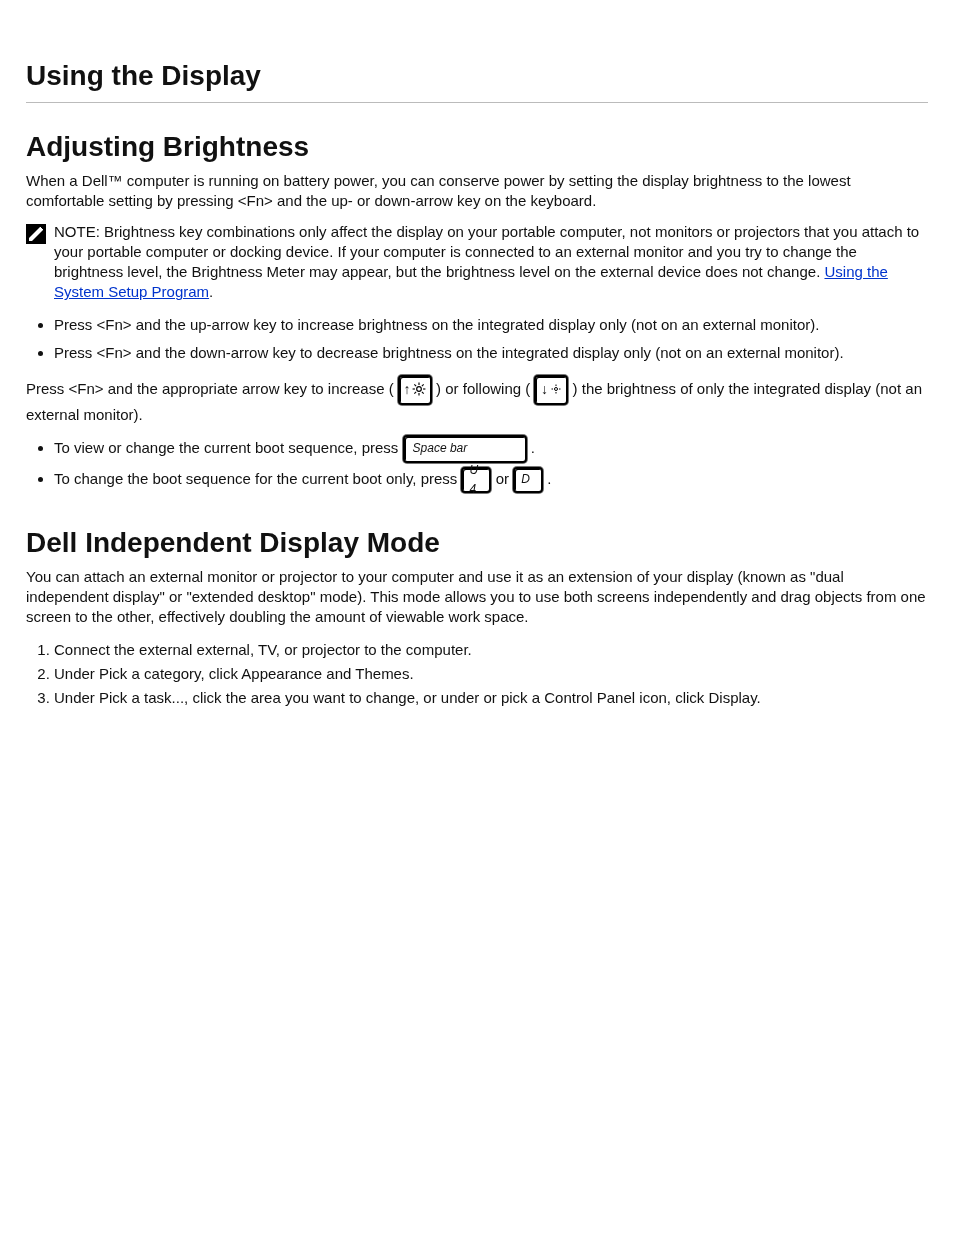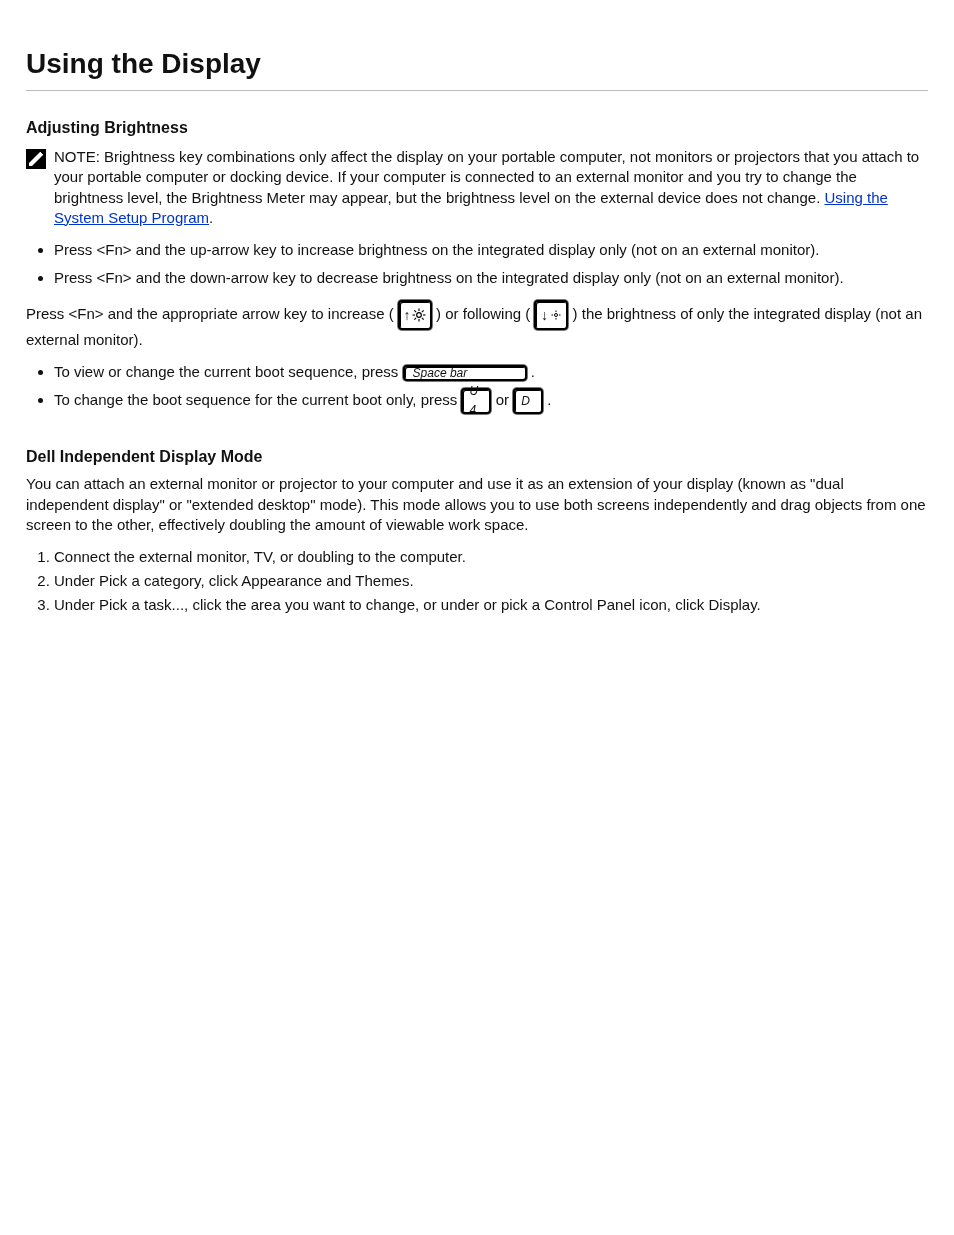--- a/index.html
+++ b/index.html
@@ -4,34 +4,34 @@
 <style>
   * { box-sizing: border-box; }
   html, body { margin: 0; padding: 0; }
   body {
     width: 954px;
     font-family: Arial, Helvetica, sans-serif;
     color: #111;
     background: #fff;
   }
   .page {
-    padding: 28px 26px 60px 26px;
+    padding: 40px 26px 60px 26px;
   }
   h1 {
     font-size: 28px;
     font-weight: bold;
     margin: 20px 0 10px 0;
   }
   hr.thin {
     border: none;
     border-top: 1px solid #bbb;
     margin: 0;
   }
   .section-title {
-    font-size: 16px;
+    font-size: 28px;
     font-weight: bold;
     margin: 28px 0 8px 0;
   }
   p {
     font-size: 15px;
     line-height: 1.35;
     margin: 6px 0;
   }
   .note-row {
     display: flex;
@@ -77,21 +77,21 @@
     background: #fff;
     box-shadow: 1px 1px 0 #000 inset, 0 0 0 1px #777;
     vertical-align: middle;
   }
   .key.small {
     width: 34px;
     height: 30px;
   }
   .key.space {
     width: 124px;
-    height: 16px;
+    height: 28px;
     font-style: italic;
     font-family: "Arial Narrow", Arial, sans-serif;
     font-size: 12px;
     padding-left: 8px;
     justify-content: flex-start;
   }
   .key.char {
     width: 30px;
     height: 26px;
     font-style: italic;
@@ -106,20 +106,21 @@
 </head>
 <body>
 
 <div class="page">
 
   <h1>Using the Display</h1>
   <hr class="thin">
 
   <div class="section-title">Adjusting Brightness</div>
 
+  <p>When a Dell™ computer is running on battery power, you can conserve power by setting the display brightness to the lowest comfortable setting by pressing &lt;Fn&gt; and the up- or down-arrow key on the keyboard.</p>
 
   <div class="note-row">
     <span class="note-icon">
       <svg viewBox="0 0 20 20" width="20" height="20">
         <rect x="0" y="0" width="20" height="20" fill="#000"></rect>
         <polygon points="3,17 6,17 17,6 14,3 3,14" fill="#fff"></polygon>
         <polygon points="3,17 3,14 6,17" fill="#fff"></polygon>
         <line x1="14" y1="3" x2="17" y2="6" stroke="#fff" stroke-width="1"></line>
       </svg>
     </span>
@@ -185,18 +186,18 @@
       <span class="key char">D</span>
       <span>.</span>
     </li>
   </ul>
 
   <div class="section-title" style="margin-top:34px;">Dell Independent Display Mode</div>
 
   <p>You can attach an external monitor or projector to your computer and use it as an extension of your display (known as "dual independent display" or "extended desktop" mode). This mode allows you to use both screens independently and drag objects from one screen to the other, effectively doubling the amount of viewable work space.</p>
 
   <ol style="margin:10px 0 10px 28px; padding:0; font-size:15px; line-height:1.6;">
-    <li>Connect the external monitor, TV, or doubling to the computer.</li>
+    <li>Connect the external external, TV, or projector to the computer.</li>
     <li>Under Pick a category, click Appearance and Themes.</li>
     <li>Under Pick a task..., click the area you want to change, or under or pick a Control Panel icon, click Display.</li>
   </ol>
 
 </div>
 
 </body></html>

